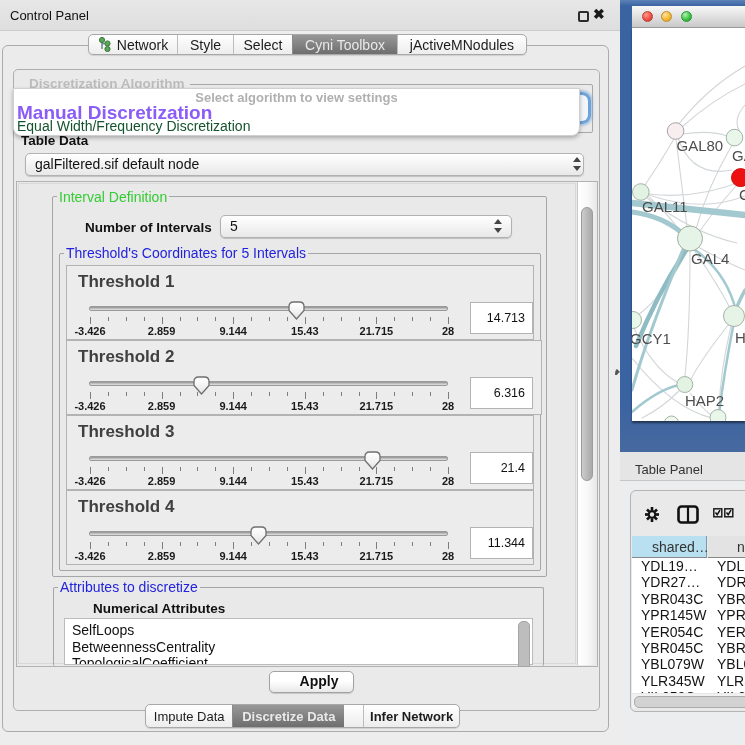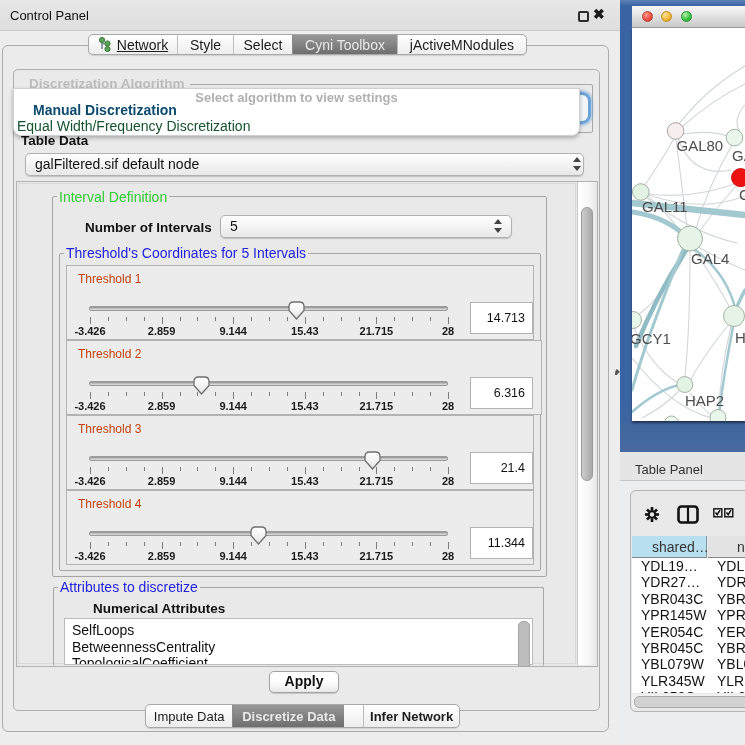--- a/index.html
+++ b/index.html
@@ -30,21 +30,21 @@
   
   #ghosttitle{left:24px;top:76px;font-size:13.5px;font-weight:bold;color:#bcbcbc;background:#eaeaea;padding:0 5px;}
   #dagroup{left:24px;top:84px;width:567px;height:47px;border:1px solid #a8a8a8;border-radius:2px;}
   #dacombo{left:27px;top:95px;width:561px;height:26px;border-radius:6px;background:#f2f6fa;
     box-shadow:0 0 0 3px #6ea3d8, 0 0 2px 5px rgba(110,163,216,0.45);}
   #popup{left:13px;top:88px;width:565px;height:46px;background:#ffffff;z-index:40;
     border:1px solid #d0d0d0;border-radius:0 0 8px 8px;
     box-shadow:0 2px 4px rgba(0,0,0,0.28);}
   #popup .hint{position:absolute;left:0;top:1px;width:100%;text-align:center;
     font-size:13px;font-weight:bold;color:#b0b0b0;}
-  #popup .it1{position:absolute;left:19px;top:13px;font-size:14px;font-weight:bold;color:#0c4a6e;}
+  #popup .it1{position:absolute;left:3px;top:13px;font-size:19px;font-weight:bold;color:#8b5cf6;}
   #popup .it2{position:absolute;left:3px;top:29px;font-size:14px;color:#14532d;}
   
   .blabel{font-size:13.5px;font-weight:bold;color:#111;}
   .combo{background:linear-gradient(#ffffff,#e8e8e8);border:1px solid #b1b1b1;border-radius:5px;
     box-shadow:0 1px 1px rgba(0,0,0,0.18);font-size:14px;color:#111;}
   .combo .tx{position:absolute;left:9px;top:0;line-height:20px;}
   .spin{position:absolute;width:8px;height:14px;}
   .spin:before{content:"";position:absolute;left:0;top:0;border-left:4px solid transparent;
     border-right:4px solid transparent;border-bottom:5px solid #444;}
   .spin:after{content:"";position:absolute;left:0;bottom:0;border-left:4px solid transparent;
@@ -53,39 +53,39 @@
   #scrollpane{left:16px;top:181px;width:580px;height:484px;border:1px solid #b2b2b2;background:#e9e9e9;}
   #vsb-track{left:577px;top:182px;width:19px;height:483px;
     background:linear-gradient(to right,#ffffff,#f7f7f7 55%,#e7e7e7);border-left:1px solid #c9c9c9;}
   #vsb-thumb{left:581px;top:207px;width:10px;height:272px;border-radius:6px;
     background:linear-gradient(to right,#cccccc,#a8a8a8);border:1px solid #9b9b9b;}
   
   .group{border:1px solid #a6a6a6;border-radius:2px;}
   .gtitle{position:absolute;font-size:14px;background:#e9e9e9;padding:0 2px;white-space:nowrap;}
   
   .tbox{left:66px;width:466px;height:73px;background:#ececec;border:1px solid #b3b3b3;}
-  .tbox .name{position:absolute;left:11px;top:6px;font-size:12px;font-weight:normal;color:#c2410c;}
+  .tbox .name{position:absolute;left:11px;top:6px;font-size:17px;font-weight:bold;color:#404040;}
   .track{position:absolute;left:22px;top:40px;width:359px;height:5px;border-radius:2px;
     background:linear-gradient(#8f8f8f,#c7c7c7 60%,#e2e2e2);border:1px solid #9a9a9a;box-sizing:border-box;}
   .vbox{position:absolute;left:403px;top:36px;width:54px;height:30px;background:#ffffff;
     border:1px solid #b3b3b3;font-size:12.5px;color:#111;text-align:right;line-height:30px;padding-right:7px;}
   .thumb{position:absolute;top:35px;width:17px;height:19px;}
   .ticklbl{position:absolute;top:58.5px;width:60px;margin-left:-30px;text-align:center;
     font-size:11px;font-weight:bold;color:#1a1a1a;}
   .mintick{position:absolute;top:51px;width:1px;height:4px;background:#7d7d7d;}
   .majtick{position:absolute;top:51px;width:1px;height:7px;background:#7d7d7d;}
   
   #attlist{left:64px;top:618px;width:467px;height:42px;background:#ffffff;border:1px solid #bbbbbb;
     font-size:14px;color:#111;padding-top:3px;overflow:hidden;}
   #attlist div{padding-left:7px;height:16.6px;line-height:16.6px;}
   #alsb{left:518px;top:621px;width:10px;height:44px;background:#bdbdbd;border:1px solid #a5a5a5;border-radius:5px 5px 0 0;}
   
   #apply{left:269px;top:671px;width:68px;height:20px;border:1px solid #a2a2a2;border-radius:5px;
     background:linear-gradient(#ffffff,#ffffff 45%,#e8e8e8);box-shadow:0 1px 1px rgba(0,0,0,0.15);
-    font-size:14px;font-weight:bold;color:#111;text-align:center;line-height:19px;}
+    font-size:14px;font-weight:bold;color:#111;text-align:center;line-height:19px;padding-left:15px;}
   
   #bluewin{left:620px;top:0;width:125px;height:452px;
     background:linear-gradient(#5d82b6,#3a63a2 6px,#3a63a2 88%,#46699f);}
   #nettitle{left:632px;top:6px;width:113px;height:21px;
     background:linear-gradient(#f8f8f8,#c9c9c9);border-bottom:1px solid #9a9a9a;}
   .light{position:absolute;top:5px;width:11px;height:11px;border-radius:50%;}
   #canvas{left:632px;top:28px;width:113px;height:393px;background:#ffffff;overflow:hidden;
     box-shadow:0 2px 2px rgba(0,0,0,0.5);}
   
   #tpbar{left:620px;top:452px;width:125px;height:28px;background:#e5e5e5;border-bottom:1px solid #c6c6c6;}
@@ -112,21 +112,21 @@
 <div class="abs" id="titlebar">
   <div class="t">Control Panel</div>
   <div id="floatico"></div>
   <div id="closeico">✖</div>
 </div>
 
 <div class="abs" id="outerpanel"></div>
 <div class="abs" id="innerpanel"></div>
 
 <div class="abs capsule" id="toptabs">
-  <div class="seg" style="width:88px;text-decoration:underline;">
+  <div class="seg" style="width:88px;">
     <svg width="13" height="15" viewBox="0 0 13 15" style="margin-right:6px;">
       <line x1="4" y1="4" x2="4" y2="12" stroke="#7a8a99" stroke-width="1.6"></line>
       <line x1="4" y1="7" x2="9" y2="6" stroke="#7a8a99" stroke-width="1.6"></line>
       <circle cx="4" cy="3" r="2.6" fill="#59a659" stroke="#3c7a3c"></circle>
       <circle cx="9.5" cy="6.5" r="2.6" fill="#59a659" stroke="#3c7a3c"></circle>
       <circle cx="9.5" cy="12" r="2.6" fill="#59a659" stroke="#3c7a3c"></circle>
     </svg>
     Network
   </div>
   <div class="seg" style="width:55px;">Style</div>

